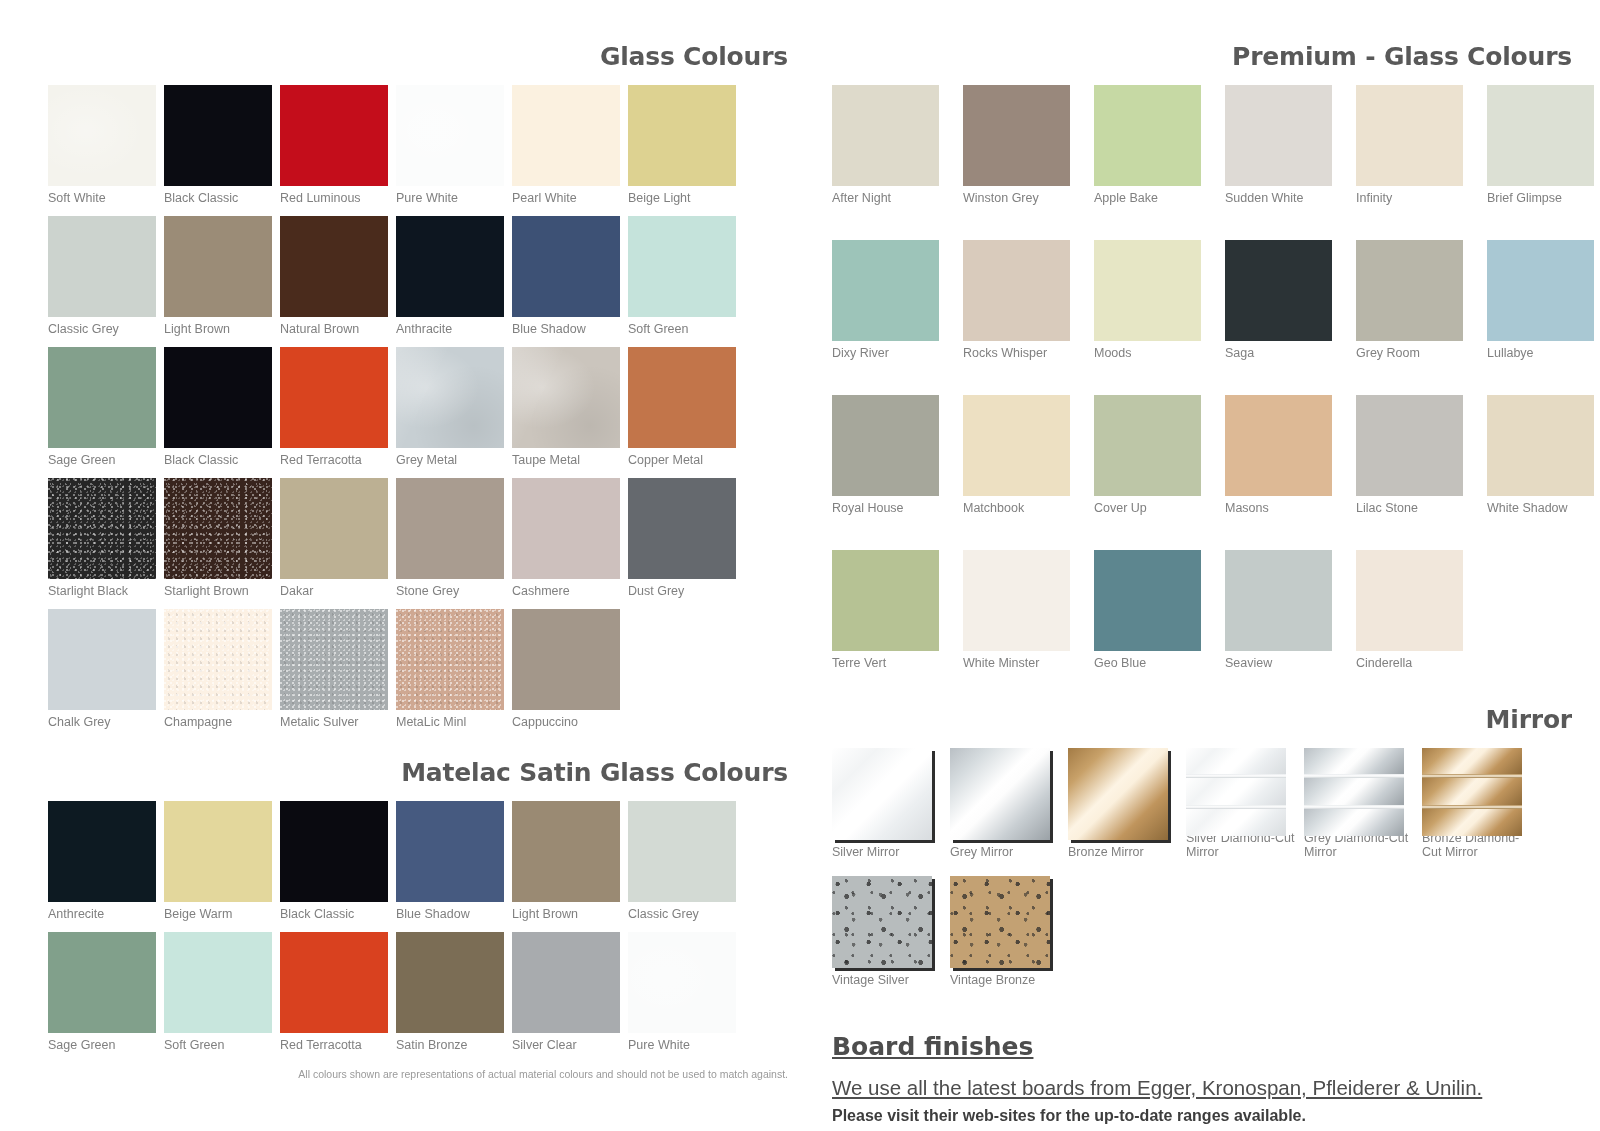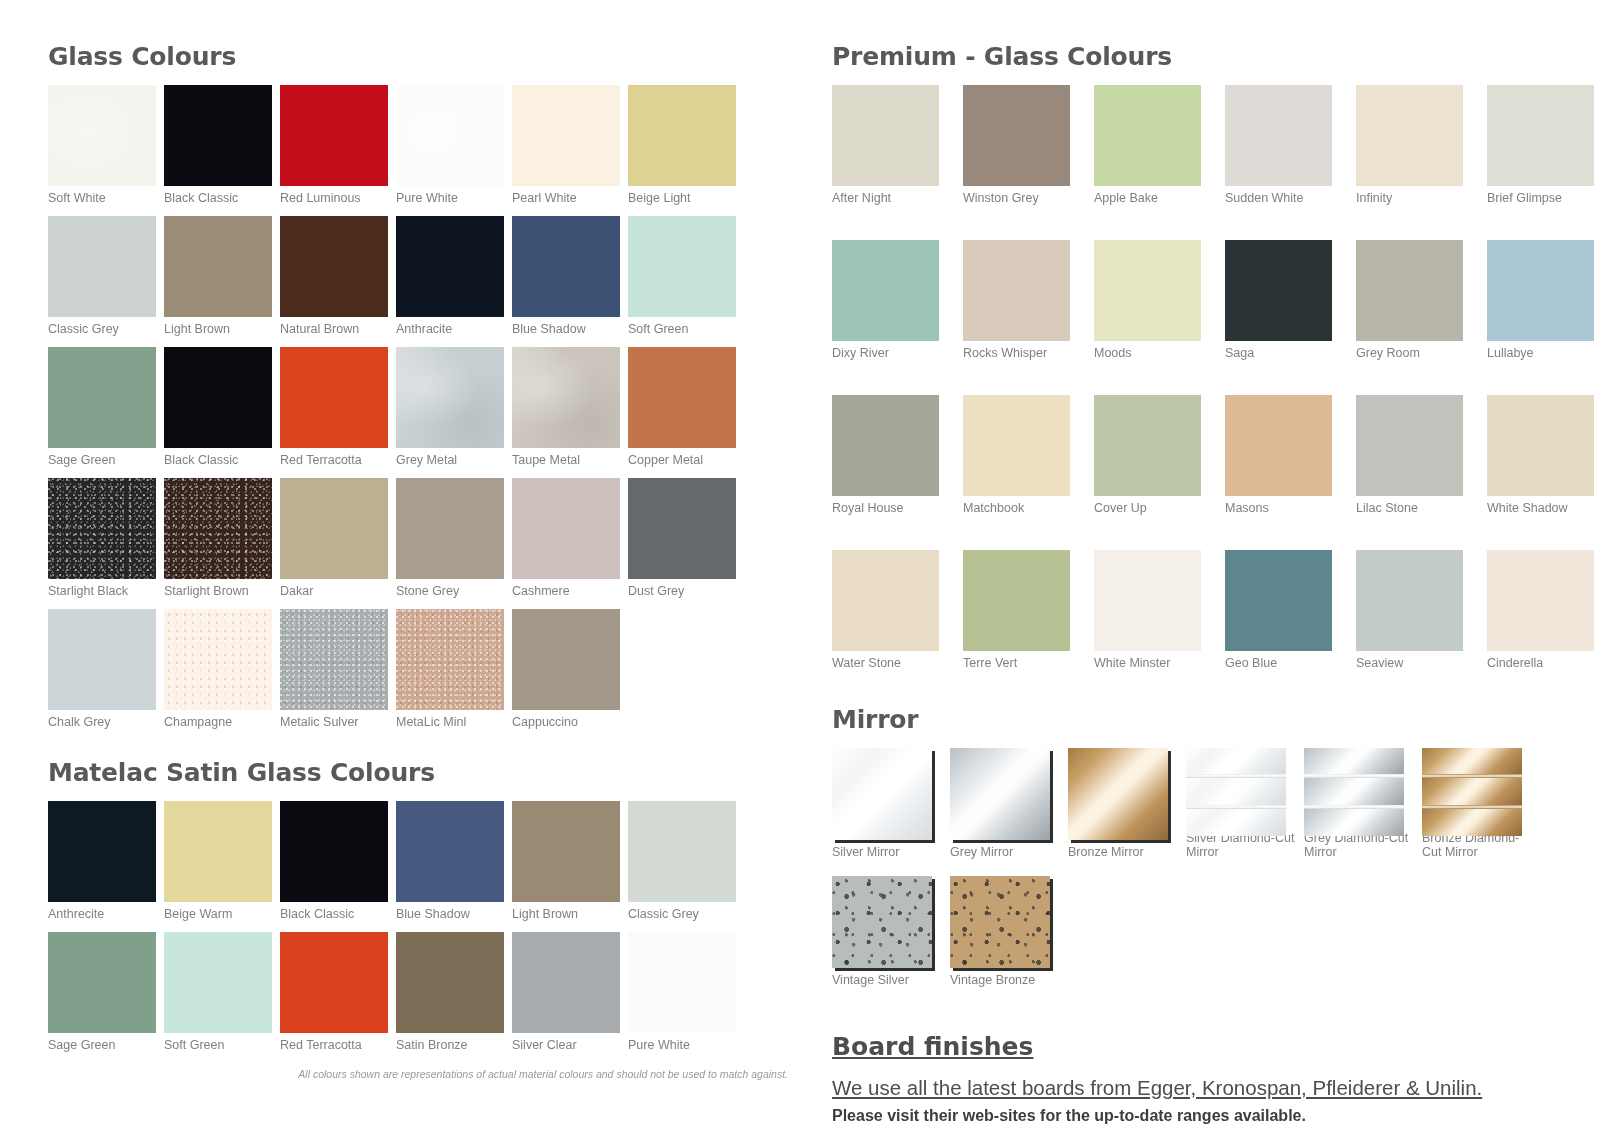--- a/index.html
+++ b/index.html
@@ -13,20 +13,21 @@
 
   .col-left  { position: absolute; left: 48px;  top: 0; width: 740px; }
   .col-right { position: absolute; left: 832px; top: 0; width: 740px; }
 
   h2.section-title {
     font-size: 25px;
     font-weight: bold;
     color: #595959;
     letter-spacing: -0.2px;
     font-family: "DejaVu Sans", sans-serif;
+    text-align: right;
   }
 
   .grid6 {
     display: grid;
     grid-template-columns: repeat(6, 108px);
     column-gap: 8px;
     row-gap: 0px;
   }
   .grid6-prem {
     display: grid;
@@ -129,21 +130,21 @@
   .board-head {
     font-size: 25px; font-weight: bold; color: #4d4d4d;
     font-family: "DejaVu Sans", sans-serif;
     text-decoration: underline;
   }
   .board-line1 { font-size: 20.5px; color: #4d4d4d; line-height: 30px; text-decoration: underline; }
   .board-line2 { font-size: 16px; font-weight: bold; color: #3d3d3d; line-height: 26px; }
 
   .disclaimer {
     position: absolute; left: 48px; top: 1068px; width: 740px;
-    text-align: right; font-size: 10.5px; font-style: italic; color: #9a9a9a;
+    text-align: right; font-size: 10.5px; color: #9a9a9a;
   }
 </style>
 </head>
 <body>
 
 <div class="page">
 
   <div class="col-left">
 
     <h2 class="section-title" style="margin-top:42px;margin-bottom:14px;">Glass Colours</h2>
@@ -390,24 +391,20 @@
           <div class="swatch-prem" style="background: rgb(221, 185, 149);"></div>
           <div class="label">Masons</div>
         </div>
         <div class="cell">
           <div class="swatch-prem" style="background: rgb(195, 193, 188);"></div>
           <div class="label">Lilac Stone</div>
         </div>
         <div class="cell">
           <div class="swatch-prem" style="background: rgb(229, 218, 195);"></div>
           <div class="label">White Shadow</div>
-        </div>
-        <div class="cell">
-          <div class="swatch-prem" style="background: rgb(232, 220, 198);"></div>
-          <div class="label">Water Stone</div>
         </div>
         <div class="cell">
           <div class="swatch-prem" style="background: rgb(182, 194, 148);"></div>
           <div class="label">Terre Vert</div>
         </div>
         <div class="cell">
           <div class="swatch-prem" style="background: rgb(244, 239, 232);"></div>
           <div class="label">White Minster</div>
         </div>
         <div class="cell">

